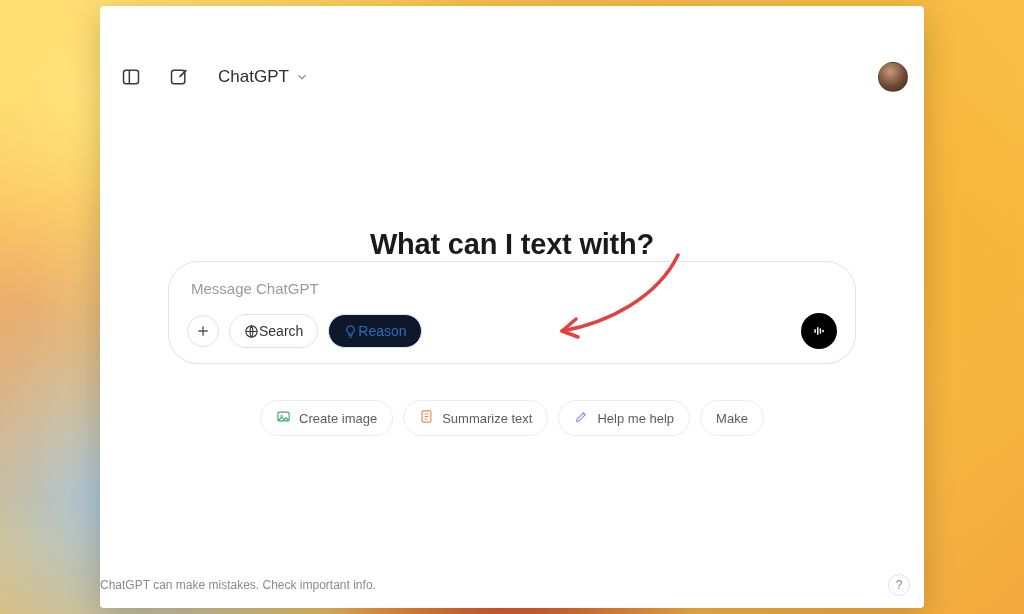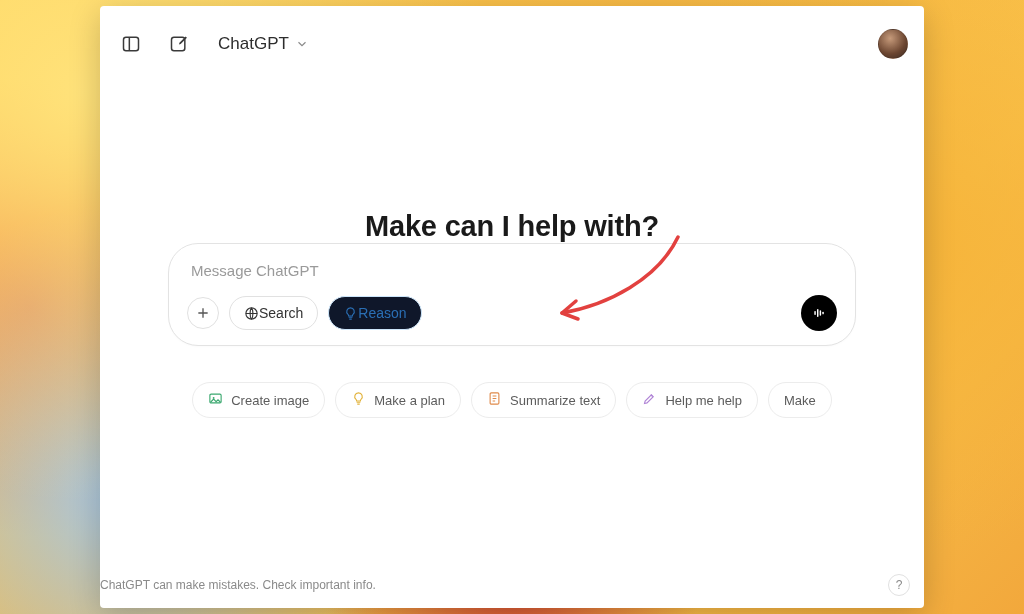--- a/index.html
+++ b/index.html
@@ -20,21 +20,21 @@
       position: absolute;
       top: 6px; left: 100px;
       width: 824px; height: 602px;
       background: #ffffff;
       border-radius: 4px;
       box-shadow: 0 8px 32px rgba(0,0,0,0.20);
       display: flex; flex-direction: column;
       overflow: hidden;
     }
     
-    .topbar { display: flex; align-items: center; padding: 23px 16px; gap: 18px; }
+    .topbar { display: flex; align-items: center; padding: 8px 16px; gap: 18px; margin-top: 48px; }
     .icon-btn {
       width: 30px; height: 30px; display: inline-flex; align-items: center; justify-content: center;
       border-radius: 8px; color: #3a3a3a; cursor: pointer;
     }
     .icon-btn svg { width: 20px; height: 20px; }
     .model-drop { display: inline-flex; align-items: center; gap: 6px; padding: 4px 6px; border-radius: 8px; cursor: pointer; }
     .model-drop .name { font-size: 17px; font-weight: 500; color: #2d2d2d; }
     .spacer { flex: 1; }
     .avatar { width: 30px; height: 30px; border-radius: 50%; background: radial-gradient(circle at 40% 30%, #c69a7a 0%, #6b4530 60%, #3a2a22 100%); border: 1px solid rgba(0,0,0,.08); cursor: pointer; }
 
@@ -105,21 +105,21 @@
         <span class="name">ChatGPT</span>
         <svg class="chev" width="14" height="14" viewBox="0 0 24 24" fill="none" stroke="currentColor" stroke-width="2">
             <path d="M6 9l6 6 6-6"></path>
           </svg>
       </div>
       <div class="spacer"></div>
       <div class="avatar"></div>
     </div>
 
     <div class="main">
-      <h1 class="headline">Make can I help with?</h1>
+      <h1 class="headline">What can I text with?</h1>
 
       <div class="composer-wrap">
         <div class="composer">
           <div class="composer-input">Message ChatGPT</div>
           <div class="composer-row">
             <div class="left-tools">
               <div class="plus-btn">
                 <svg viewBox="0 0 24 24" width="16" height="16" fill="none" stroke="currentColor" stroke-width="2">
                     <path d="M12 5v14M5 12h14"></path>
                   </svg>
@@ -165,29 +165,20 @@
           <span class="c-green">
             <svg viewBox="0 0 24 24" fill="none" stroke="currentColor" stroke-width="1.8">
                 <rect x="3" y="5" width="18" height="14" rx="2"></rect>
                 <circle cx="9" cy="11" r="1.5" fill="currentColor" stroke="none"></circle>
                 <path d="M4 18l5-5 4 4 3-3 4 4"></path>
               </svg>
           </span>
           <span>Create image</span>
         </div>
         <div class="chip">
-          <span class="c-yellow">
-            <svg viewBox="0 0 24 24" fill="none" stroke="currentColor" stroke-width="1.8">
-                <path d="M9 18h6M10 21h4"></path>
-                <path d="M12 3a6 6 0 00-4 10.5c.8.8 1 1.6 1 2.5h6c0-.9.2-1.7 1-2.5A6 6 0 0012 3z"></path>
-              </svg>
-          </span>
-          <span>Make a plan</span>
-        </div>
-        <div class="chip">
           <span class="c-orange">
             <svg viewBox="0 0 24 24" fill="none" stroke="currentColor" stroke-width="1.8">
                 <rect x="5" y="3" width="14" height="18" rx="2"></rect>
                 <path d="M9 8h6M9 12h6M9 16h4"></path>
               </svg>
           </span>
           <span>Summarize text</span>
         </div>
         <div class="chip">
           <span class="c-purple">

